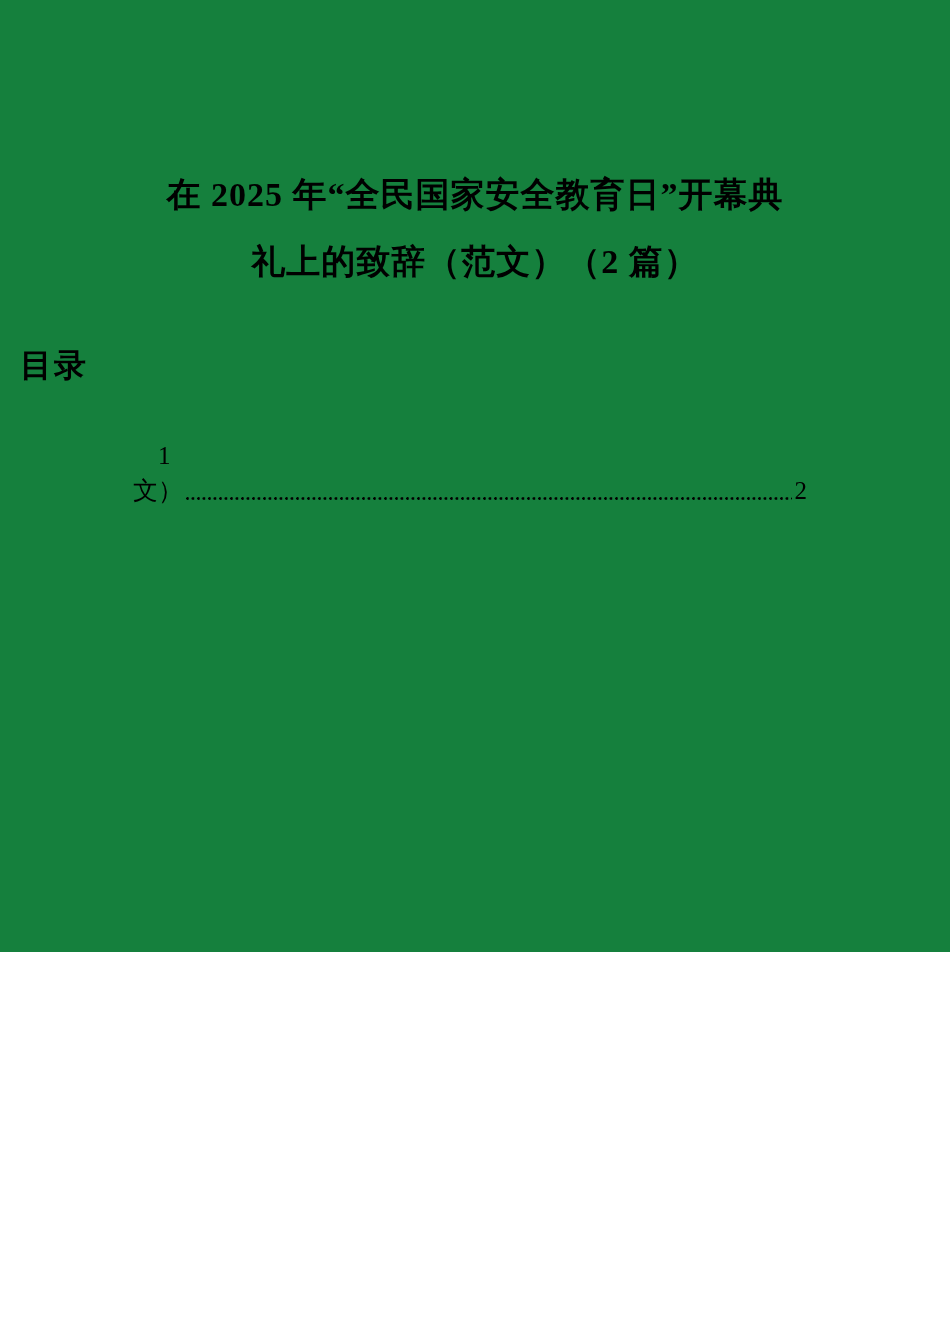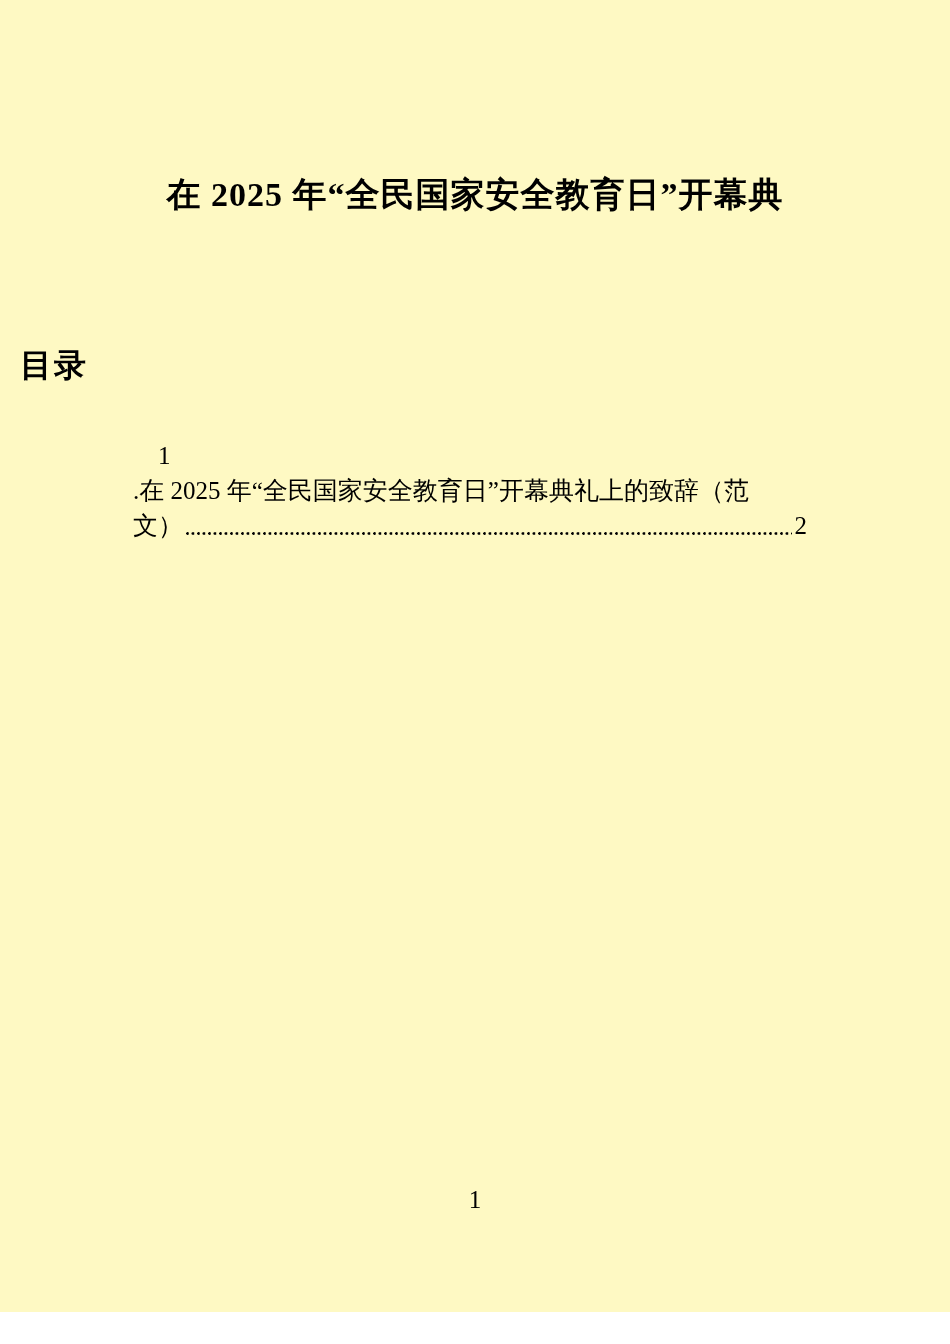--- a/index.html
+++ b/index.html
@@ -3,22 +3,22 @@
 <meta charset="utf-8">
 <style>
   html, body {
     margin: 0;
     padding: 0;
     background: #ffffff;
   }
   .page {
     position: relative;
     width: 950px;
-    height: 1312px;
-    background: #fef9c3;
+    height: 952px;
+    background: #15803d;
     color: #000000;
     font-family: "Liberation Serif", "DejaVu Serif", serif;
     overflow: hidden;
     text-decoration: underline;
   }
   .doc-title {
     position: absolute;
     top: 161px;
     left: 70px;
     right: 70px;
@@ -97,29 +97,29 @@
     line-height: 30px;
   }
 </style>
 </head>
 <body>
 
 <div class="page">
 
   <div class="doc-title">
     <div class="title-line">在 2025 年“全民国家安全教育日”开幕典</div>
+    <div class="title-line">礼上的致辞（范文）（2 篇）</div>
   </div>
 
   <div class="toc-heading">目录</div>
 
   <div class="toc">
 
     <div class="toc-line toc-stray">1</div>
 
-    <div class="toc-line">.在 2025 年“全民国家安全教育日”开幕典礼上的致辞（范</div>
 
     <div class="toc-line toc-flex">
       <span class="toc-text">文）</span>
       <span class="leader"></span>
       <span class="toc-page">2</span>
     </div>
 
 
   </div>
 

